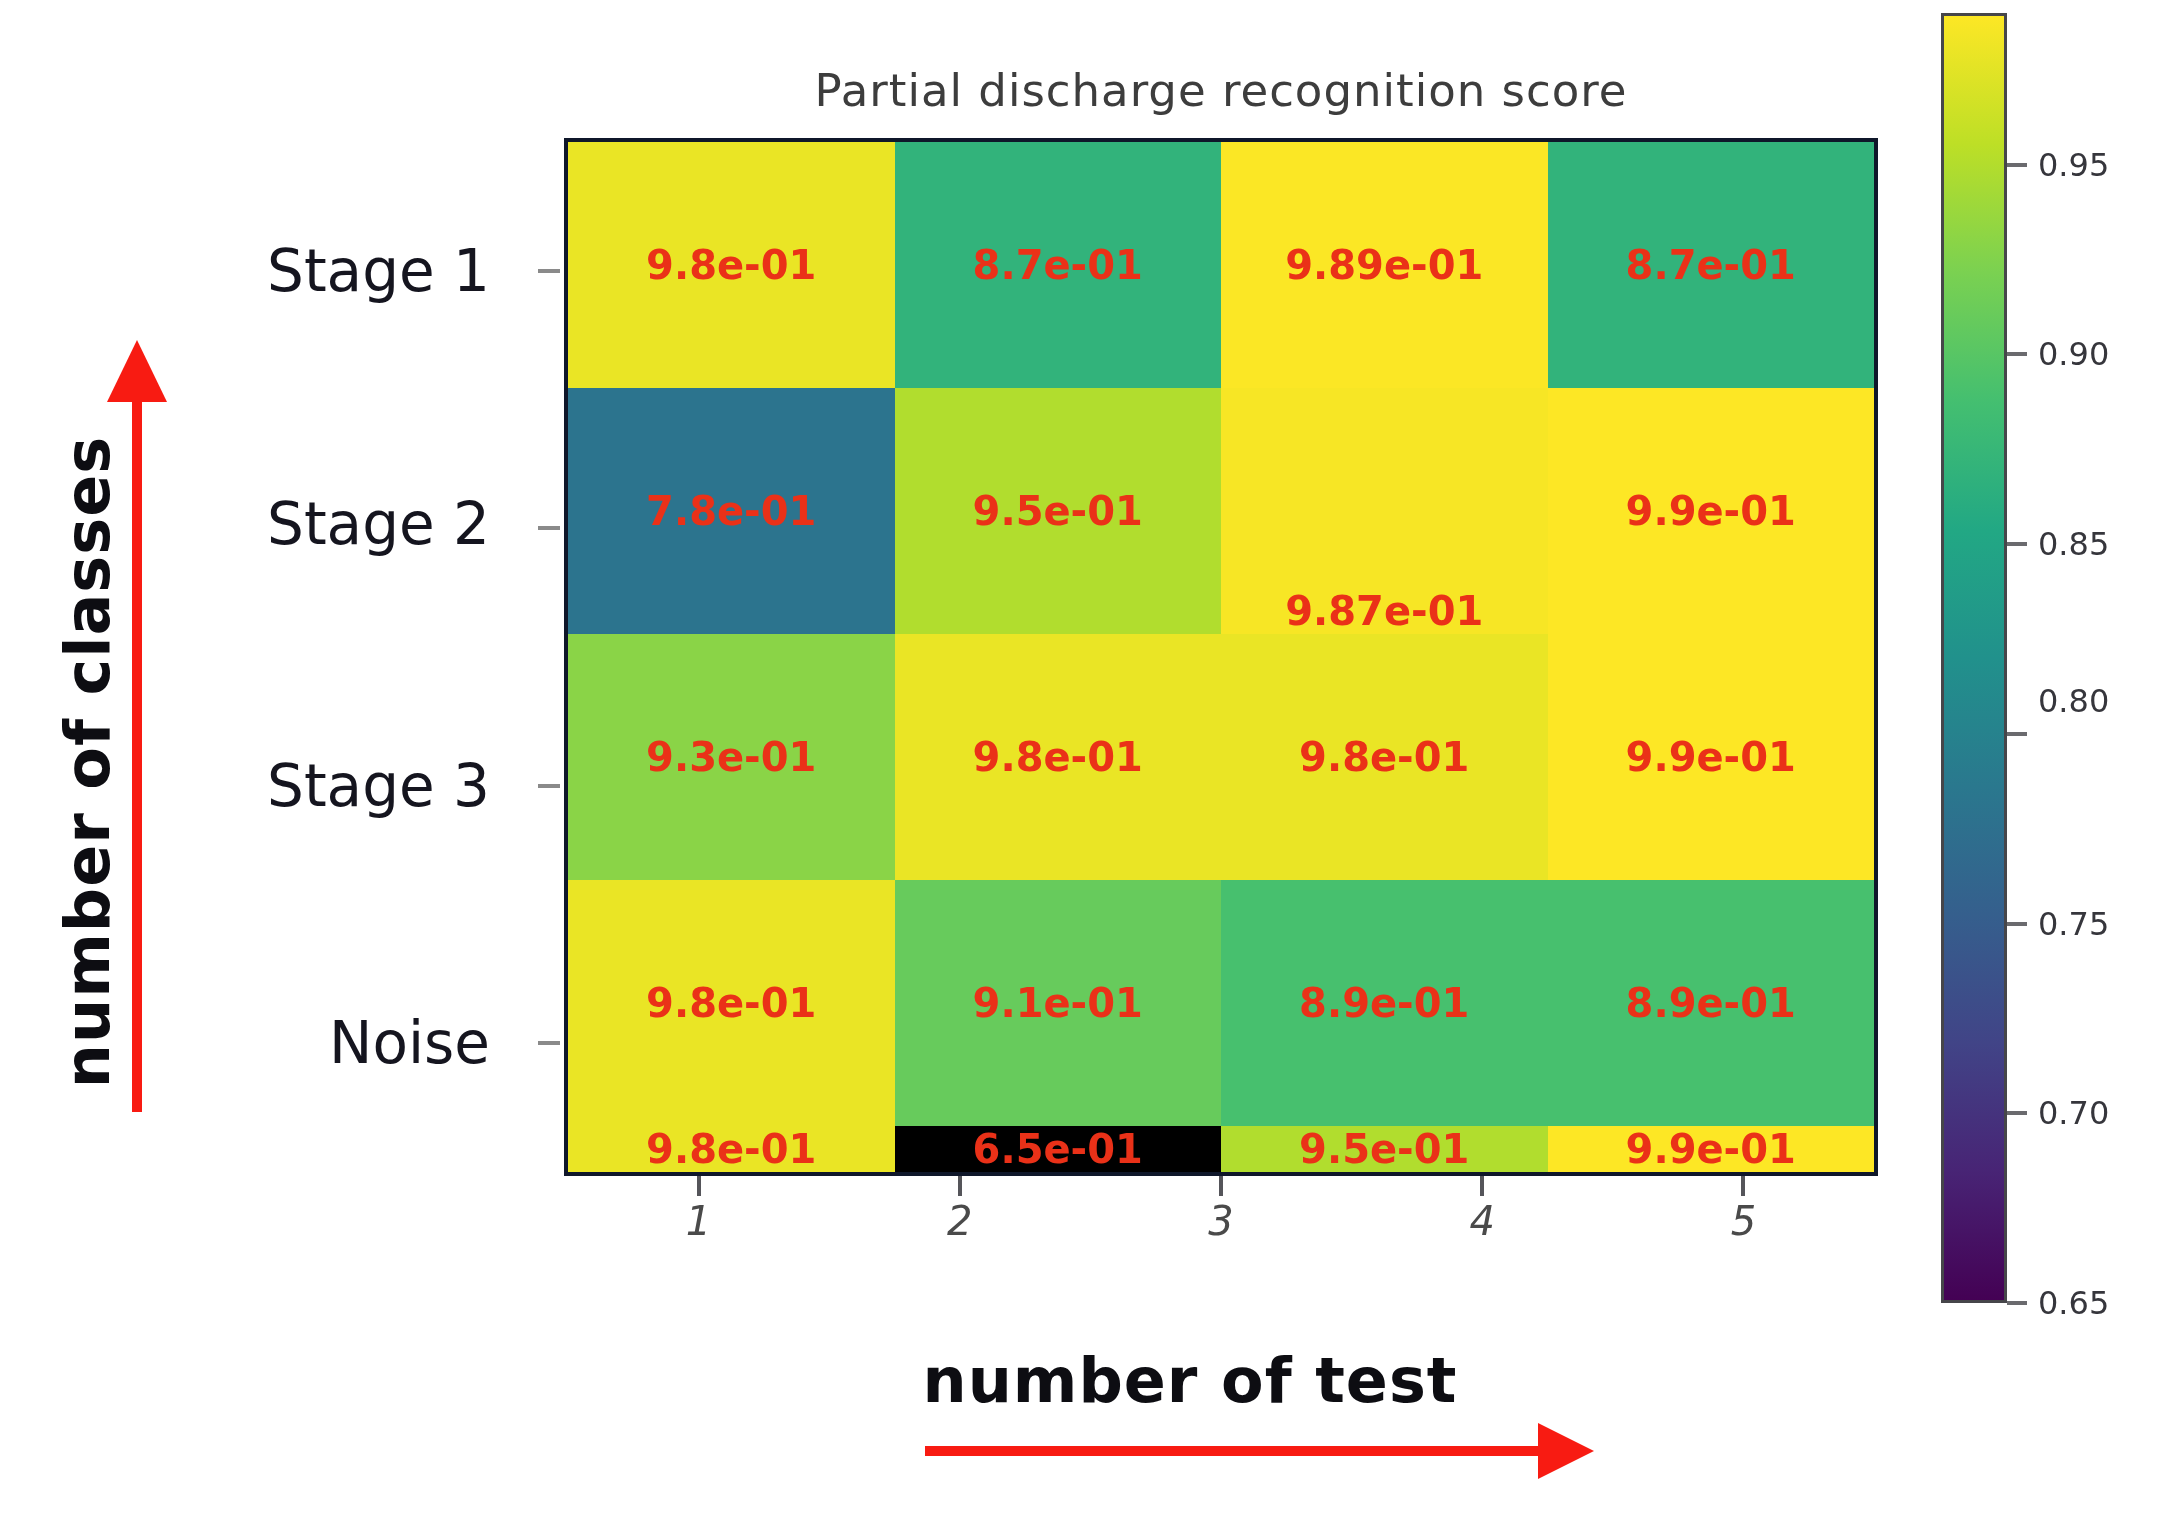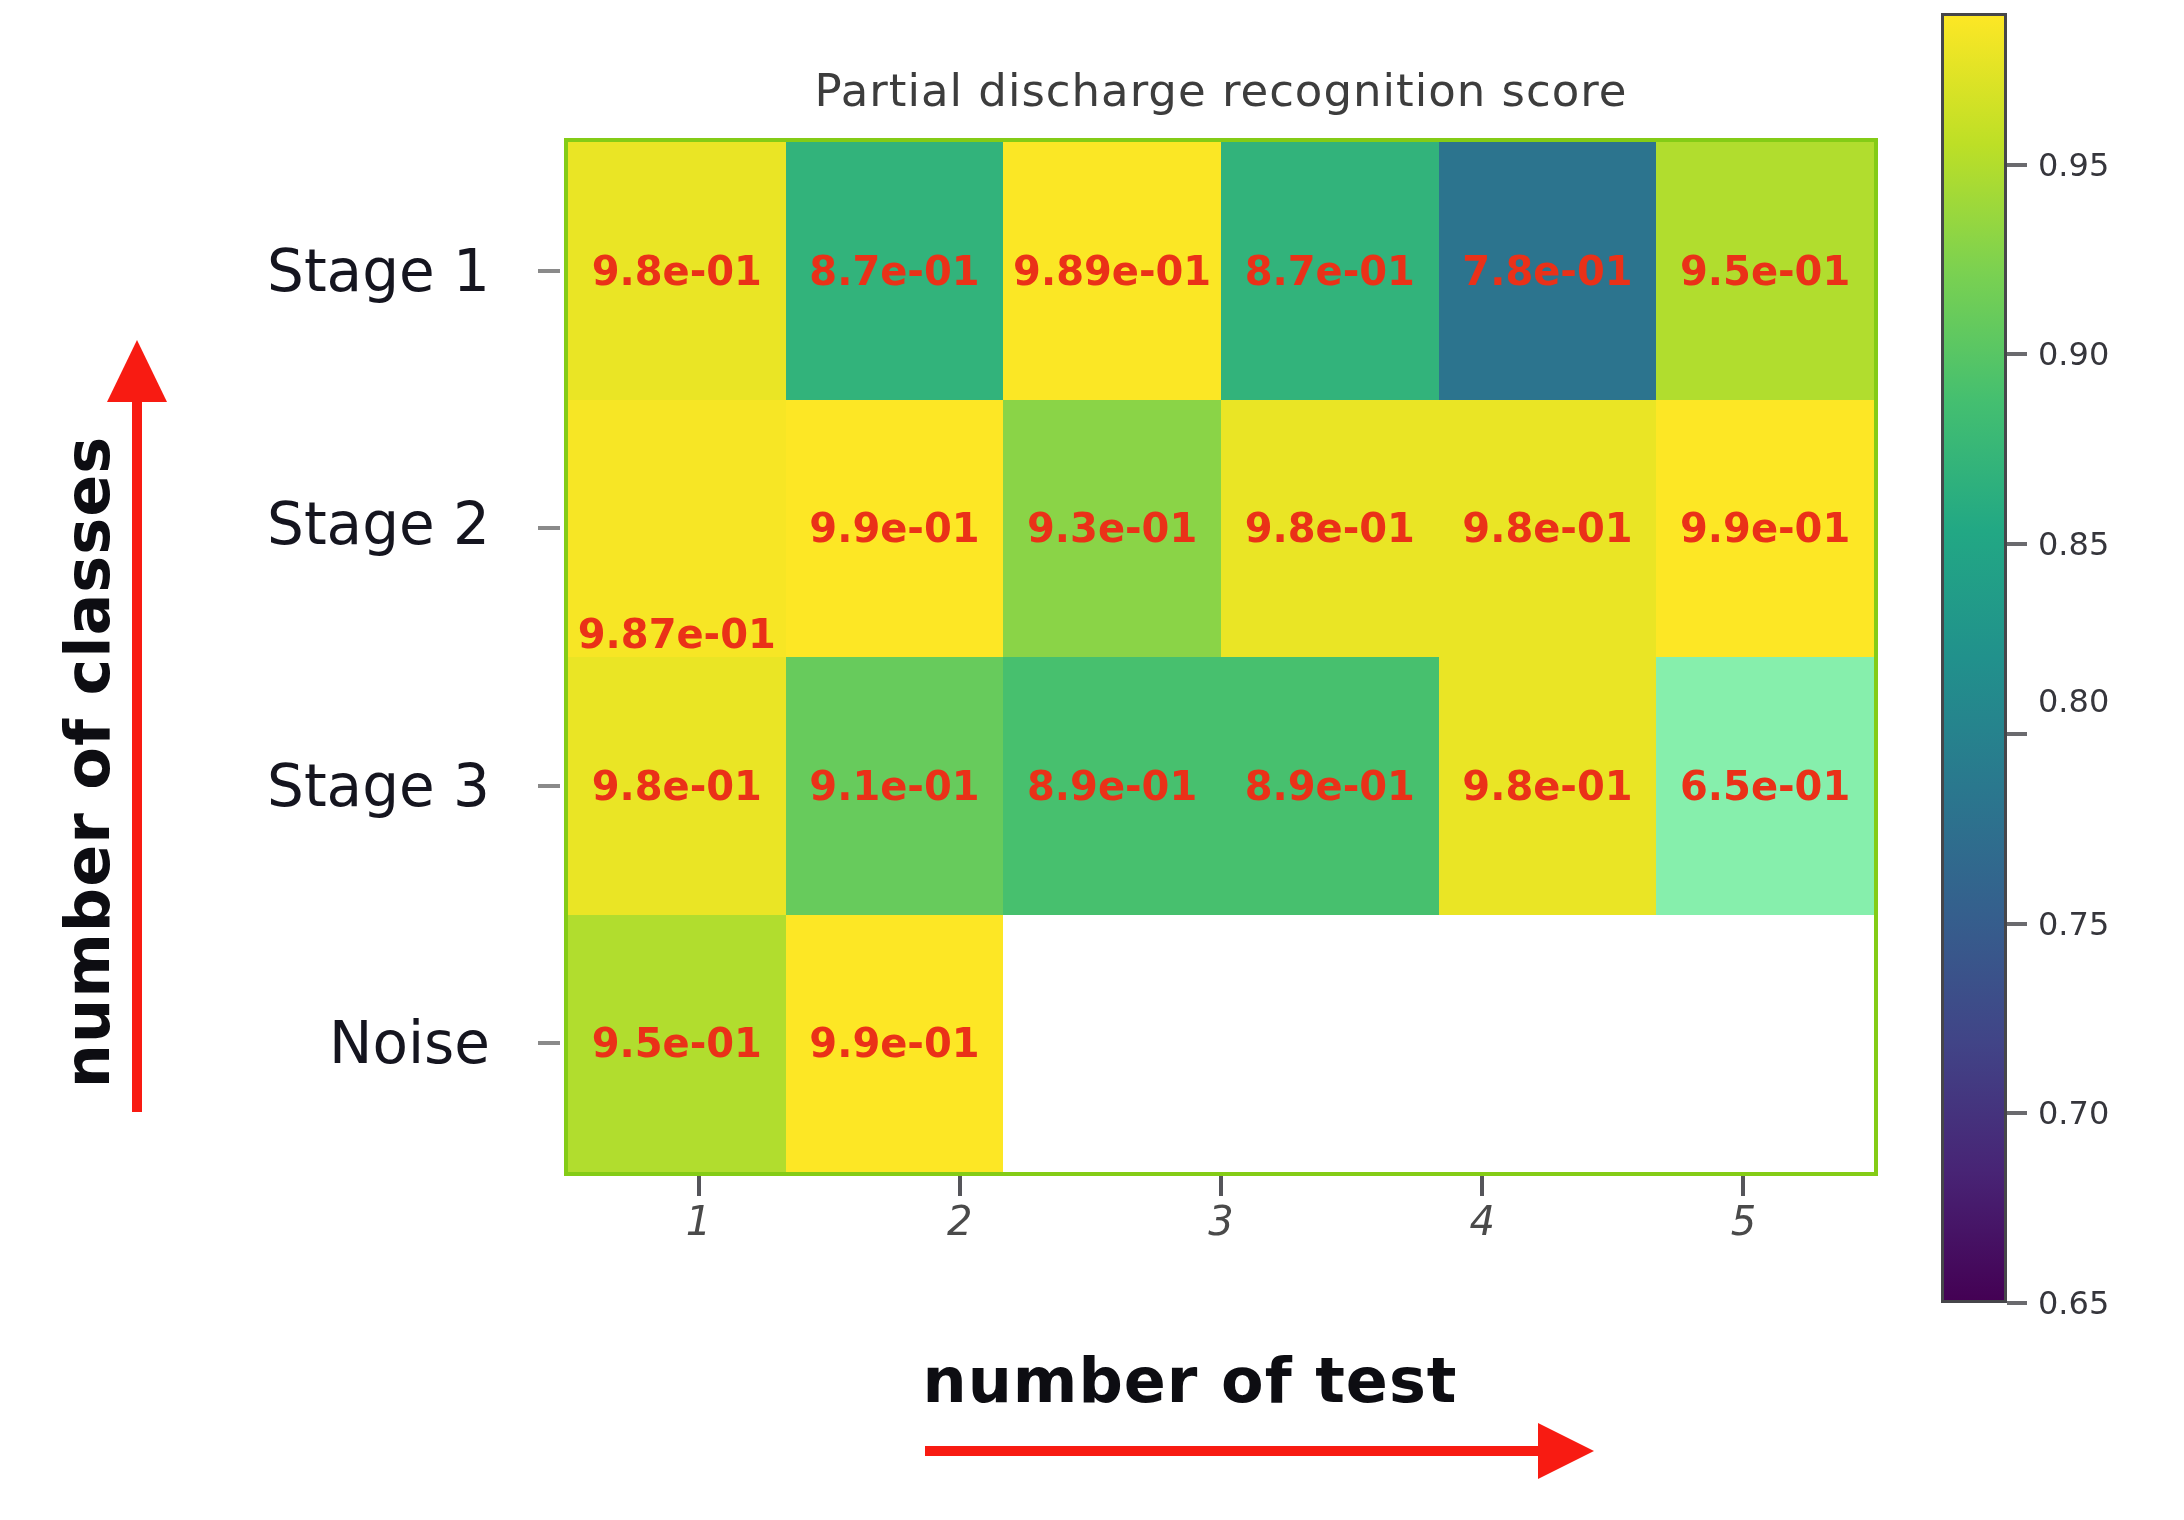--- a/index.html
+++ b/index.html
@@ -6,22 +6,22 @@
   .canvas{
     position:relative; width:2184px; height:1520px; background:#ffffff;
     font-family:"DejaVu Sans","Liberation Sans",sans-serif; overflow:hidden;
   }
   .chart-title{
     position:absolute; left:564px; top:64px; width:1314px;
     text-align:center; font-size:45px; color:#3d3d3d; letter-spacing:1px;
   }
   .heatmap{
     position:absolute; left:564px; top:138px; width:1314px; height:1038px;
-    box-sizing:border-box; border:4px solid #84cc16;
-    display:grid; grid-template-columns:repeat(6,1fr); grid-template-rows:repeat(4,1fr);
+    box-sizing:border-box; border:4px solid #0f172a;
+    display:grid; grid-template-columns:repeat(4,1fr); grid-template-rows:repeat(4,1fr);
   }
   .cell{display:flex; align-items:center; justify-content:center;}
   .cell span{font-size:40px; font-weight:bold;}
   .row-label{
     position:absolute; left:110px; width:380px; text-align:right;
     font-size:58px; color:#15151f; transform:translateY(-50%);
   }
   .ytick{position:absolute; width:22px; height:4px; background:#8a8a8a; transform:translateY(-50%);}
   .xtick{position:absolute; width:4px; height:20px; background:#55555a; top:1176px; transform:translateX(-50%);}
   .xtick-label{
@@ -108,21 +108,21 @@
       </div>
       <div class="cell" style="background: rgb(71, 192, 110);">
         <span style="color: rgb(234, 49, 24);">8.9e-01</span>
       </div>
       <div class="cell" style="background: rgb(71, 192, 110);">
         <span style="color: rgb(234, 49, 24);">8.9e-01</span>
       </div>
       <div class="cell" style="background: rgb(234, 229, 37);">
         <span style="color: rgb(234, 49, 24);">9.8e-01</span>
       </div>
-      <div class="cell" style="background: #86efac;">
+      <div class="cell" style="background: #000000;">
         <span style="color: rgb(234, 49, 24);">6.5e-01</span>
       </div>
       <div class="cell" style="background: rgb(177, 221, 46);">
         <span style="color: rgb(234, 49, 24);">9.5e-01</span>
       </div>
       <div class="cell" style="background: rgb(253, 231, 37);">
         <span style="color: rgb(234, 49, 24);">9.9e-01</span>
       </div>
     </div>
 

